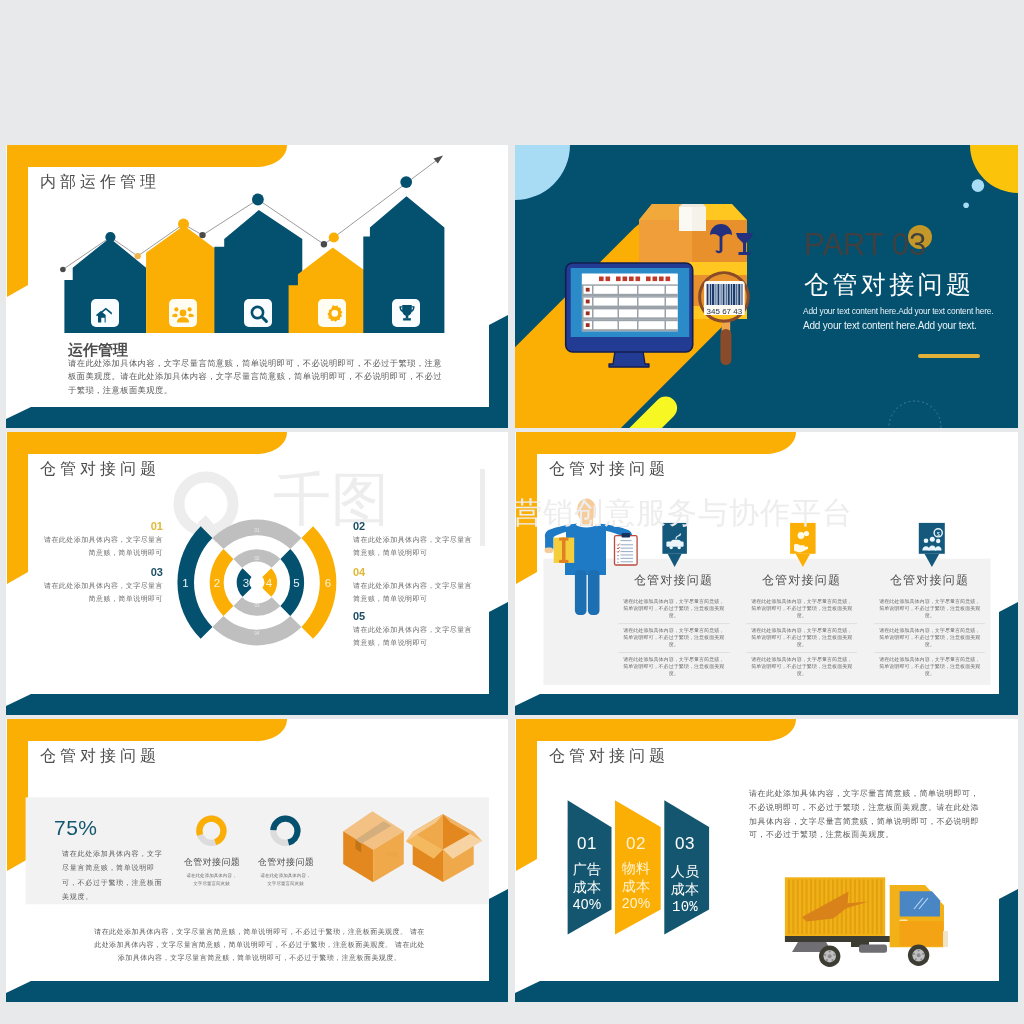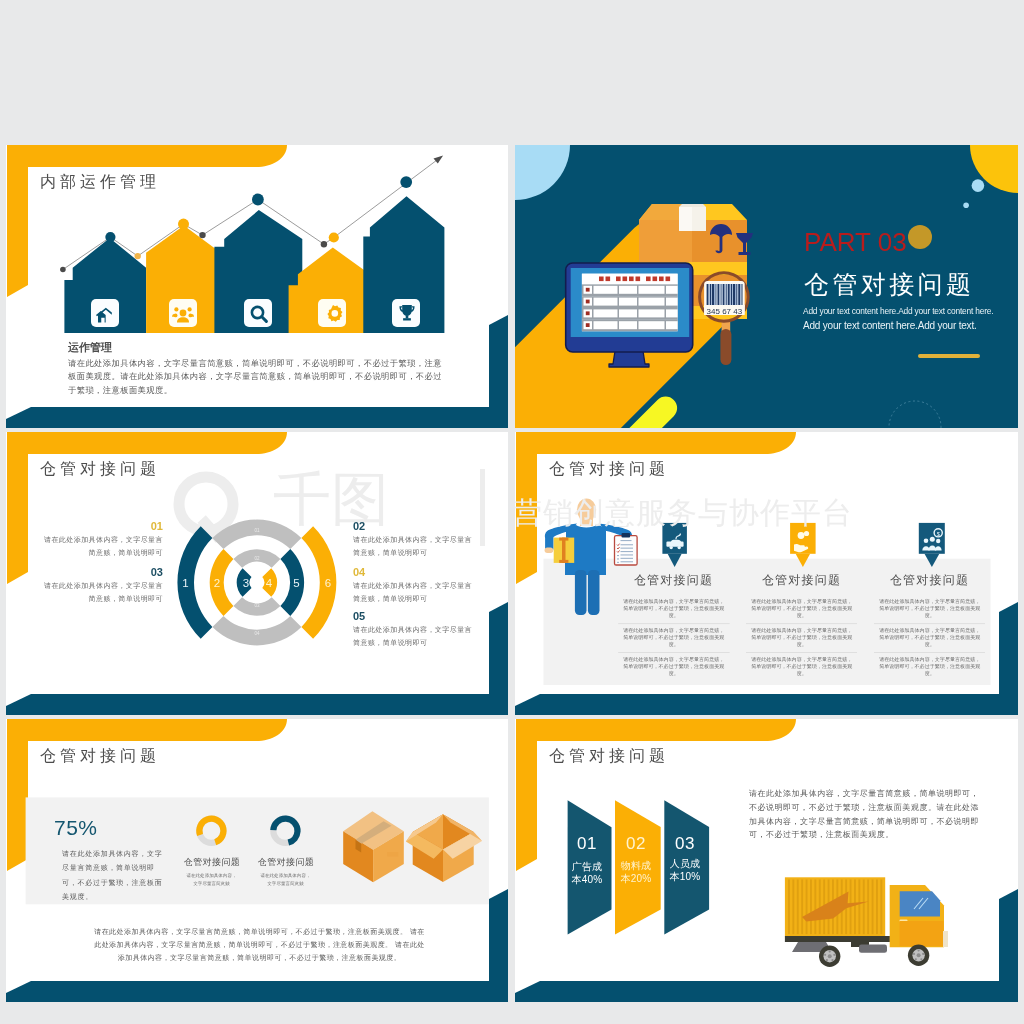--- a/index.html
+++ b/index.html
@@ -9,24 +9,24 @@
   .slide.r{width:503px;}
   .sv{position:absolute;left:0;top:0;width:100%;height:100%;display:block;}
   .s3{left:6px;top:145px;}
   .s4{left:515px;top:145px;}
   .s5{left:6px;top:432px;}
   .s6{left:515px;top:432px;}
   .s7{left:6px;top:719px;}
   .s8{left:515px;top:719px;}
   
   .s3-title{position:absolute;left:34px;top:29px;font-size:16px;color:#4d4d4d;letter-spacing:4px;line-height:1;}
-  .s3-sub{position:absolute;left:62px;top:196px;font-size:11px;color:#4d4d4d;font-weight:bold;line-height:1.2;}
+  .s3-sub{position:absolute;left:62px;top:196px;font-size:15px;color:#4d4d4d;font-weight:bold;line-height:1.2;}
   .s3-body{position:absolute;left:62px;top:212px;width:379px;font-size:8.3px;color:#5a5a5a;line-height:1.62;letter-spacing:.4px;}
   
-  .s4-part{position:absolute;left:289px;top:84px;font-size:26px;color:#b91c1c;letter-spacing:0px;line-height:1;}
+  .s4-part{position:absolute;left:289px;top:84px;font-size:31px;color:#404040;letter-spacing:0px;line-height:1;}
   .s4-title{position:absolute;left:289px;top:127px;font-size:25px;color:#fff;letter-spacing:3.4px;line-height:1;}
   .s4-sub1{position:absolute;left:288px;top:161px;font-size:8.4px;color:#e9f2f6;letter-spacing:-0.2px;}
   .s4-sub2{position:absolute;left:288px;top:175px;font-size:10px;color:#e9f2f6;letter-spacing:-0.2px;}
   .s4-rule{position:absolute;left:403px;top:209px;width:62px;height:4px;background:#E2B13A;border-radius:2px;}
   
   .ptitle{position:absolute;left:34px;top:29px;font-size:16px;color:#4d4d4d;letter-spacing:4px;line-height:1;}
   .s5-title{position:absolute;left:34px;top:29px;font-size:16px;color:#4d4d4d;letter-spacing:4px;line-height:1;}
   .s5l,.s5r{position:absolute;width:120px;font-size:7px;color:#6a6a6a;line-height:1.9;}
   .s5l{left:37px;text-align:right;}
   .s5r{left:347px;text-align:left;}
@@ -57,23 +57,23 @@
   .s7-dc{position:absolute;width:51px;text-align:center;font-size:4.5px;color:#6a6a6a;line-height:1.73;letter-spacing:.05px;}
   .s7-dc1{left:180px;top:153px;}
   .s7-dc2{left:254px;top:153px;}
   .s7-foot{position:absolute;left:88px;top:206px;width:331px;font-size:7px;color:#5a5a5a;line-height:1.86;letter-spacing:.46px;text-align:center;}
   
   .s8-rb{position:absolute;width:44px;text-align:center;color:#fff;}
   .s8-rb1{left:50px;top:116px;}
   .s8-rb2{left:99px;top:116px;}
   .s8-rb3{left:148px;top:116px;}
   .s8n{font-size:17px;line-height:1;letter-spacing:.5px;}
-  .s8l{margin:9px auto 0;width:31px;font-size:10px;line-height:1.25;letter-spacing:.2px;}
+  .s8l{margin:9px auto 0;width:31px;font-size:14px;line-height:1.25;letter-spacing:.2px;}
   .s8-rb2 .s8l{margin-top:8px;}
-  .s8-rb3 .s8l{margin-top:6px;}
+  .s8-rb3 .s8l{margin-top:12px;font-family:Liberation Mono, monospace;}
   .s8-body{position:absolute;left:234px;top:68px;width:231px;font-size:8px;color:#5a5a5a;line-height:1.72;letter-spacing:.52px;}
 </style>
 </head>
 <body>
 
 <div id="grid">
 
 <div class="slide s3">
   <svg class="sv" viewBox="0 0 502 283">
     <rect x="0" y="0" width="502" height="283" fill="#ffffff"></rect>

